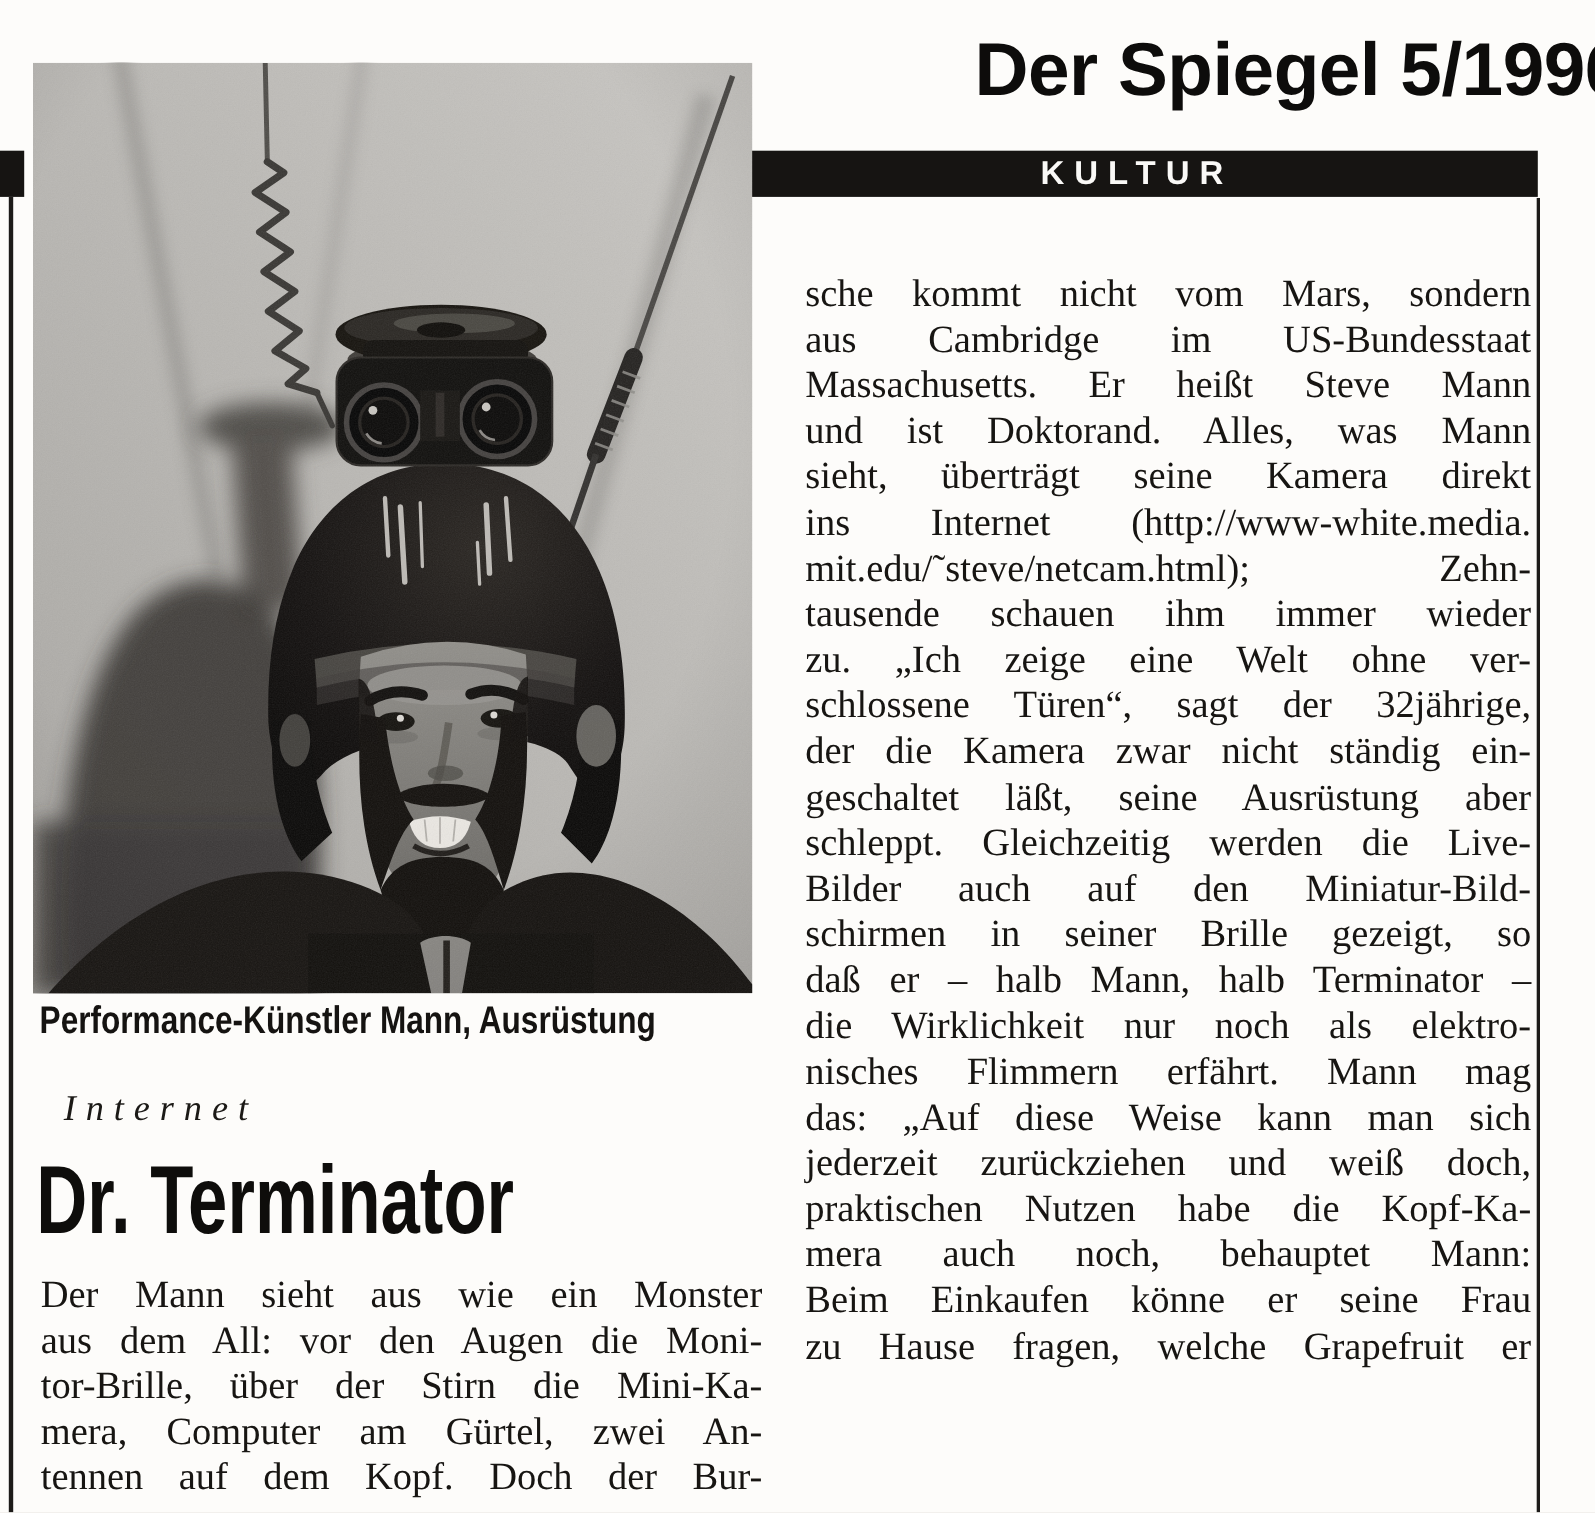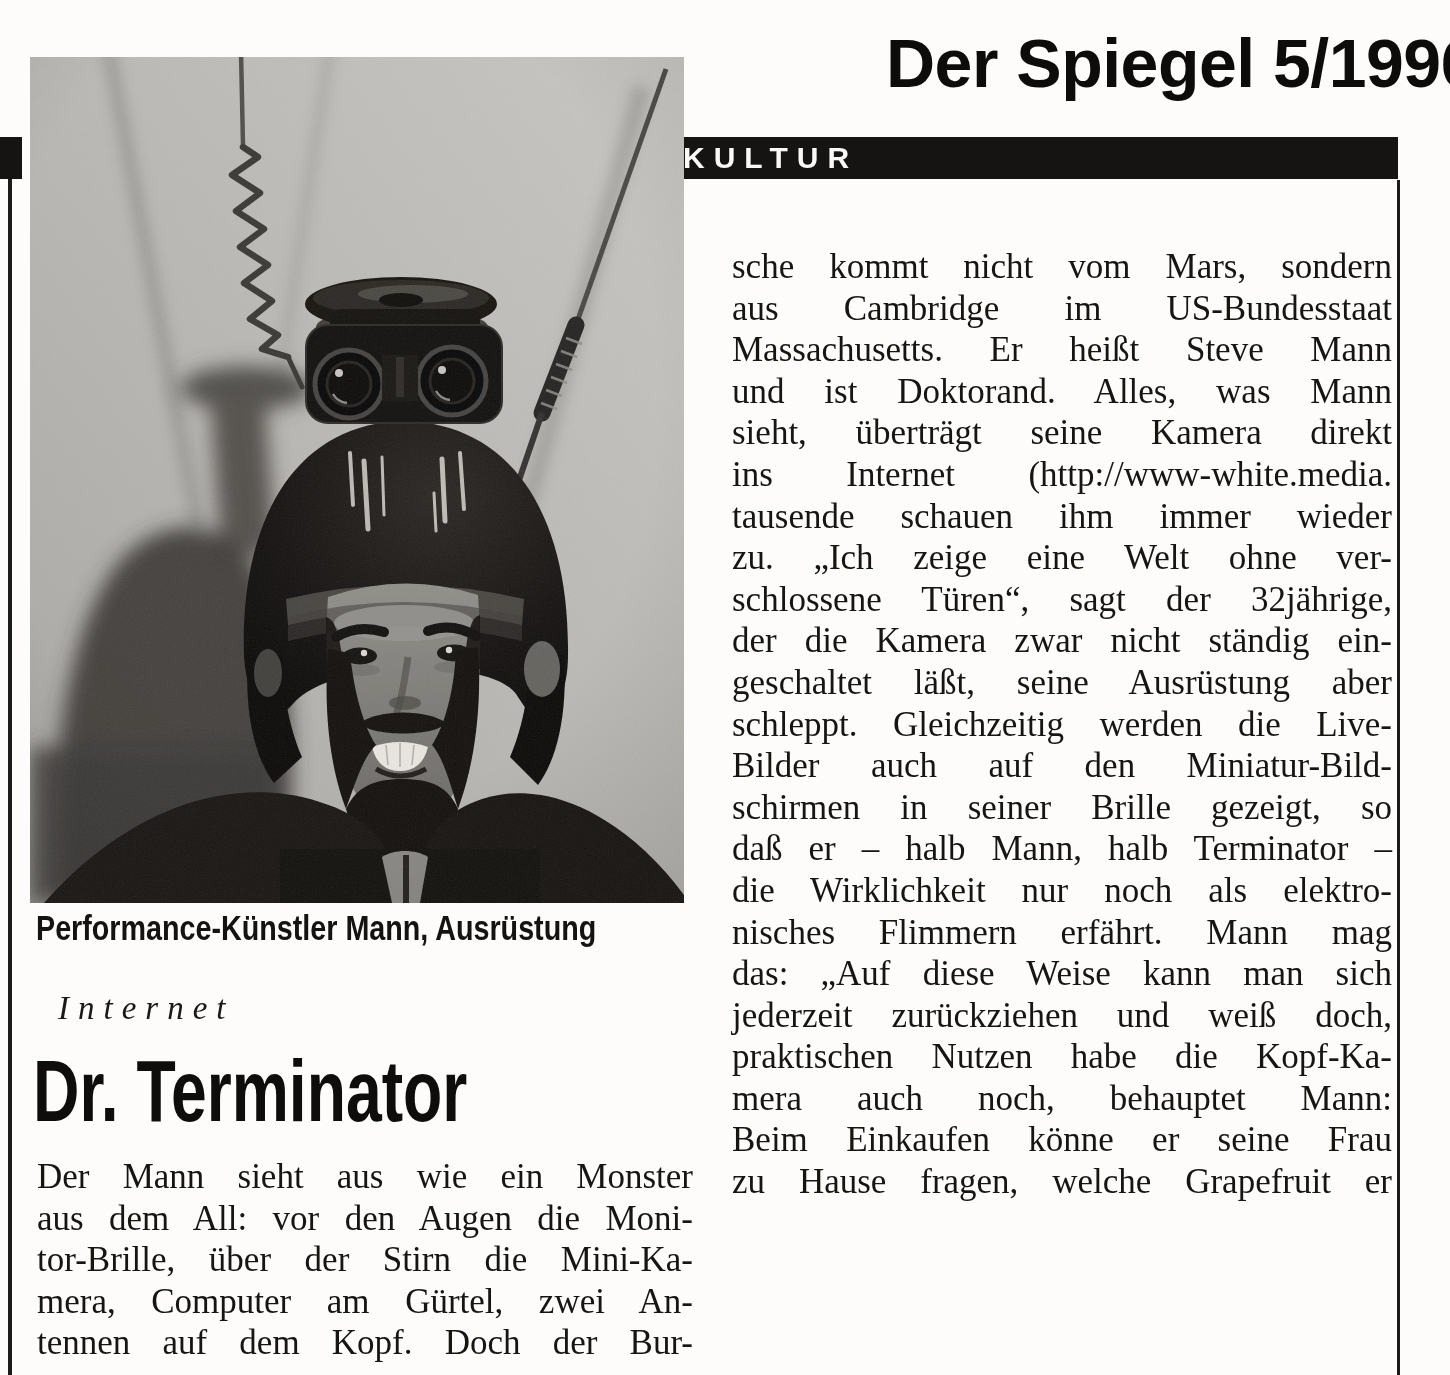--- a/index.html
+++ b/index.html
@@ -10,21 +10,21 @@
   }
   
   .edition{
     position:absolute;left:886px;top:24px;
     font-family:"Liberation Sans",sans-serif;font-weight:bold;
     font-size:68px;letter-spacing:-0.5px;color:#0d0c0b;white-space:nowrap;
   }
   
   .bar{position:absolute;top:137px;height:42px;background:#161412;}
   .bar-left{left:0;width:22px;}
-  .bar-right{left:683px;width:715px;display:flex;align-items:center;justify-content:flex-start;}
+  .bar-right{left:683px;width:715px;display:flex;align-items:center;justify-content:center;}
   .kultur{
     font-family:"Liberation Sans",sans-serif;font-weight:bold;
     font-size:30px;letter-spacing:9px;color:#faf9f7;
     padding-right:14px;line-height:42px;white-space:nowrap;
   }
   
   .rule{position:absolute;background:#1d1b19;}
   .rule-left{left:8px;top:179px;width:4px;height:1196px;}
   .rule-right{left:1397px;top:180px;width:3px;height:1195px;}
   
@@ -244,20 +244,21 @@
       <div class="bodyline">tennen auf dem Kopf. Doch der Bur-</div>
     </div>
 
   <div class="col col-right">
       <div class="bodyline">sche kommt nicht vom Mars, sondern</div>
       <div class="bodyline">aus Cambridge im US-Bundesstaat</div>
       <div class="bodyline">Massachusetts. Er heißt Steve Mann</div>
       <div class="bodyline">und ist Doktorand. Alles, was Mann</div>
       <div class="bodyline">sieht, überträgt seine Kamera direkt</div>
       <div class="bodyline">ins Internet (http://www-white.media.</div>
+      <div class="bodyline">mit.edu/˜steve/netcam.html); Zehn-</div>
       <div class="bodyline">tausende schauen ihm immer wieder</div>
       <div class="bodyline">zu. „Ich zeige eine Welt ohne ver-</div>
       <div class="bodyline">schlossene Türen“, sagt der 32jährige,</div>
       <div class="bodyline">der die Kamera zwar nicht ständig ein-</div>
       <div class="bodyline">geschaltet läßt, seine Ausrüstung aber</div>
       <div class="bodyline">schleppt. Gleichzeitig werden die Live-</div>
       <div class="bodyline">Bilder auch auf den Miniatur-Bild-</div>
       <div class="bodyline">schirmen in seiner Brille gezeigt, so</div>
       <div class="bodyline">daß er – halb Mann, halb Terminator –</div>
       <div class="bodyline">die Wirklichkeit nur noch als elektro-</div>

